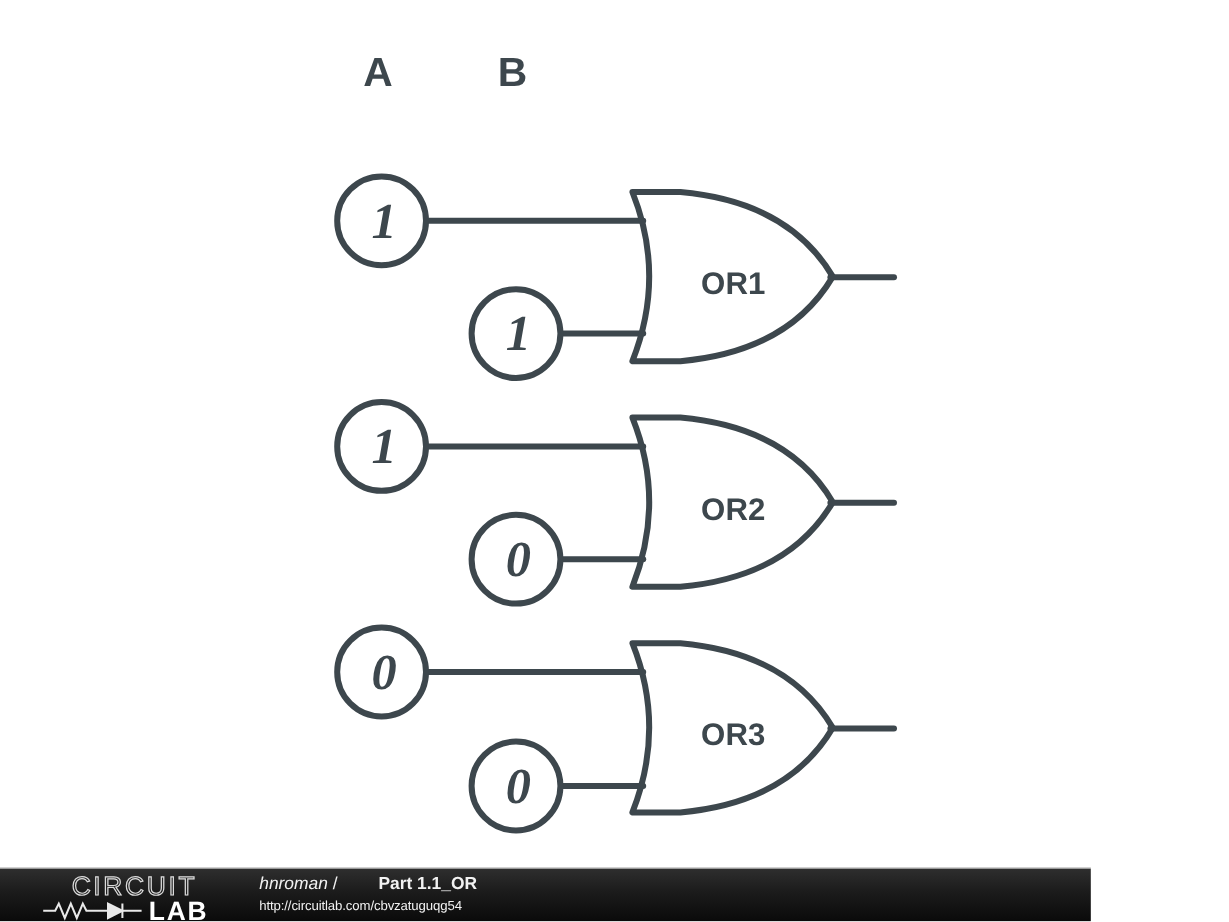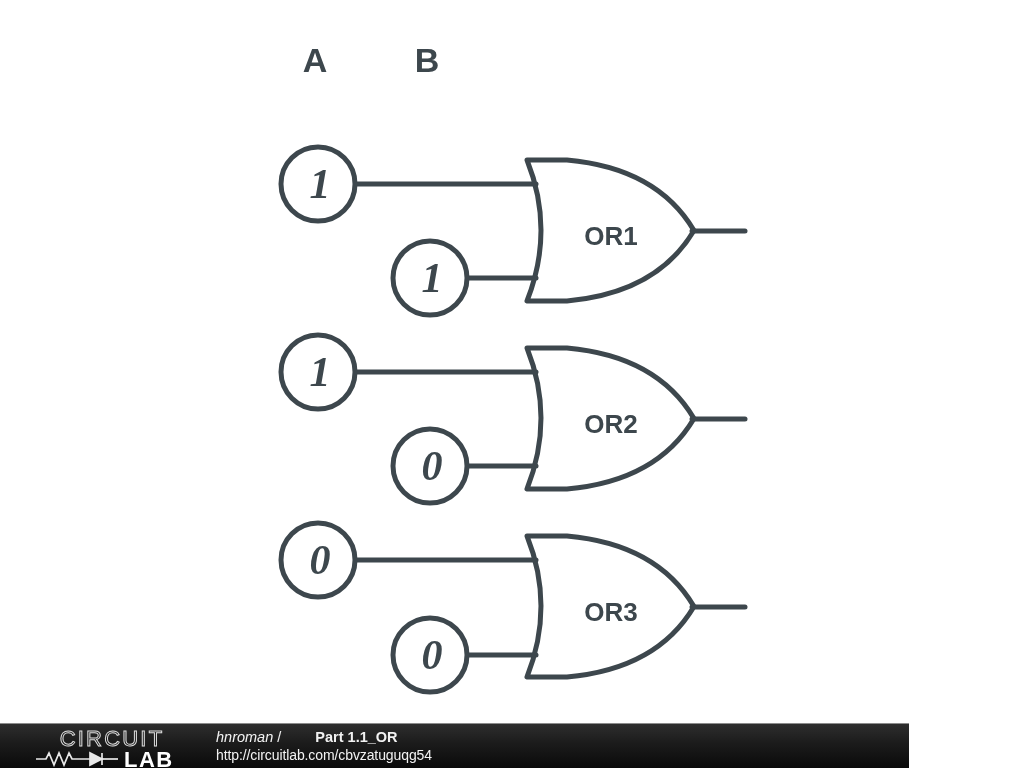--- a/index.html
+++ b/index.html
@@ -70,21 +70,21 @@
   }
   .footer-sep {
     font-style: normal;
     font-weight: normal;
   }
   .footer-title {
     font-weight: bold;
     margin-left: 30px;
   }
   .footer-line2 {
-    font-size: 14px;
+    font-size: 11px;
     white-space: nowrap;
     letter-spacing: -0.1px;
   }
 </style>
 </head>
 <body>
 
 <div id="page">
 
   <div id="canvas-area">

